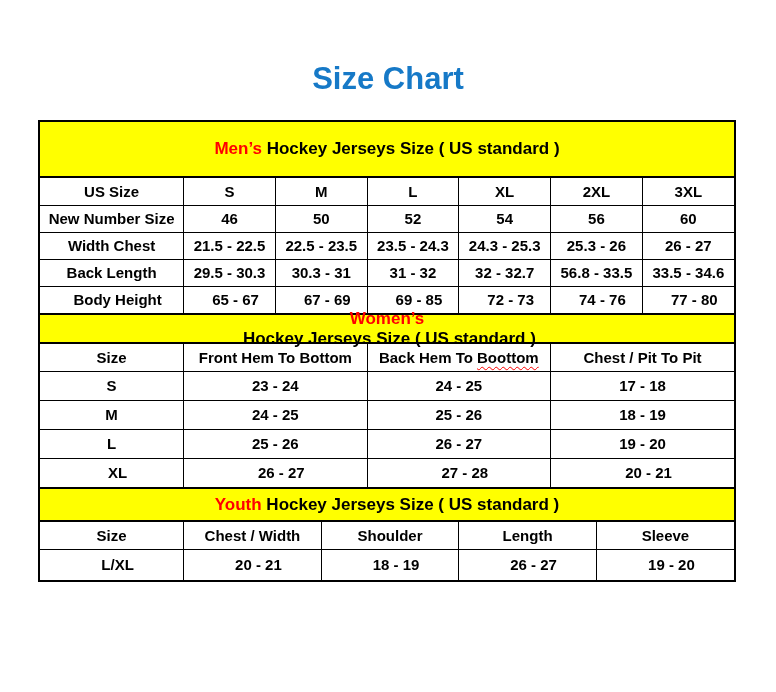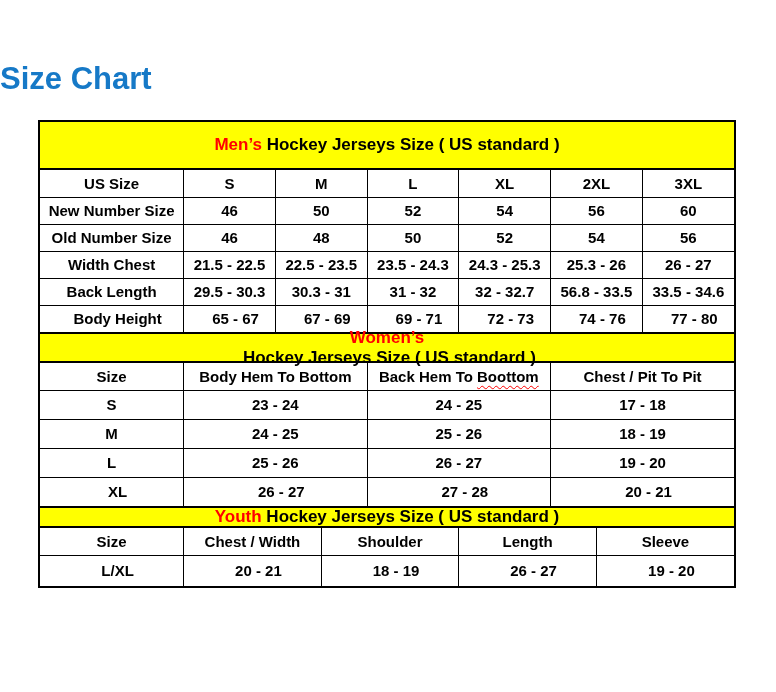--- a/index.html
+++ b/index.html
@@ -8,20 +8,21 @@
     padding: 0;
     width: 776px;
     height: 692px;
     background: #ffffff;
     font-family: "Liberation Sans", sans-serif;
     color: #000;
     overflow: hidden;
   }
   .page-title {
     margin: 62px 0 0 0;
+    text-align: center;
     font-size: 31px;
     font-weight: bold;
     letter-spacing: 0px;
     color: var(--title-blue, #1679C7);
     height: 58px;
     line-height: 34px;
   }
   .chart-wrap {
     margin-left: 38px;
     width: 698px;
@@ -32,23 +33,23 @@
     background: var(--header-yellow, #FFFF00);
     border-bottom: 2px solid #000;
     display: flex;
     align-items: center;
     justify-content: center;
     font-weight: bold;
     font-size: 17px;
     white-space: pre;
   }
   .section + .section .section-header { border-top: 2px solid #000; }
-  .section-mens   .section-header { height: 48px; }
+  .section-mens   .section-header { height: 56px; }
   .section-womens .section-header { height: 31px; flex-direction: column; }
-  .section-youth  .section-header { height: 22px; }
+  .section-youth  .section-header { height: 35px; }
   .section-title-accent { color: var(--accent-red, #FF0000); }
   table.size-table {
     width: 100%;
     border-collapse: collapse;
     table-layout: fixed;
   }
   table.size-table th, table.size-table td {
     border: 1px solid #000;
     text-align: center;
     vertical-align: middle;
@@ -102,29 +103,20 @@
           <tr>
             <th>New Number Size</th>
             <td>46</td>
             <td>50</td>
             <td>52</td>
             <td>54</td>
             <td>56</td>
             <td>60</td>
           </tr>
           <tr>
-            <th>Old Number Size</th>
-            <td>46</td>
-            <td>48</td>
-            <td>50</td>
-            <td>52</td>
-            <td>54</td>
-            <td>56</td>
-          </tr>
-          <tr>
             <th>Width Chest</th>
             <td>21.5 - 22.5</td>
             <td>22.5 - 23.5</td>
             <td>23.5 - 24.3</td>
             <td>24.3 - 25.3</td>
             <td>25.3 - 26</td>
             <td>26 - 27</td>
           </tr>
           <tr>
             <th>Back Length</th>
@@ -132,36 +124,36 @@
             <td>30.3 - 31</td>
             <td>31 - 32</td>
             <td>32 - 32.7</td>
             <td>56.8 - 33.5</td>
             <td>33.5 - 34.6</td>
           </tr>
           <tr>
             <th>Body Height</th>
             <td>65 - 67</td>
             <td>67 - 69</td>
-            <td>69 - 71</td>
+            <td>69 - 85</td>
             <td>72 - 73</td>
             <td>74 - 76</td>
             <td>77 - 80</td>
           </tr>
         </tbody>
       </table>
   </div>
 
   <div class="section section-womens">
     <div class="section-header"><span class="section-title-accent">Women’s</span><span class="section-title-rest"> Hockey Jerseys Size ( US standard )</span></div>
     <table class="size-table">
         <thead>
           <tr>
             <th>Size</th>
-            <th>Body Hem To Bottom</th>
+            <th>Front Hem To Bottom</th>
             <th>Back Hem To <span class="misspelled">Boottom</span></th>
             <th>Chest / Pit To Pit</th>
           </tr>
         </thead>
         <tbody>
           <tr>
             <th>S</th>
             <td>23 - 24</td>
             <td>24 - 25</td>
             <td>17 - 18</td>

